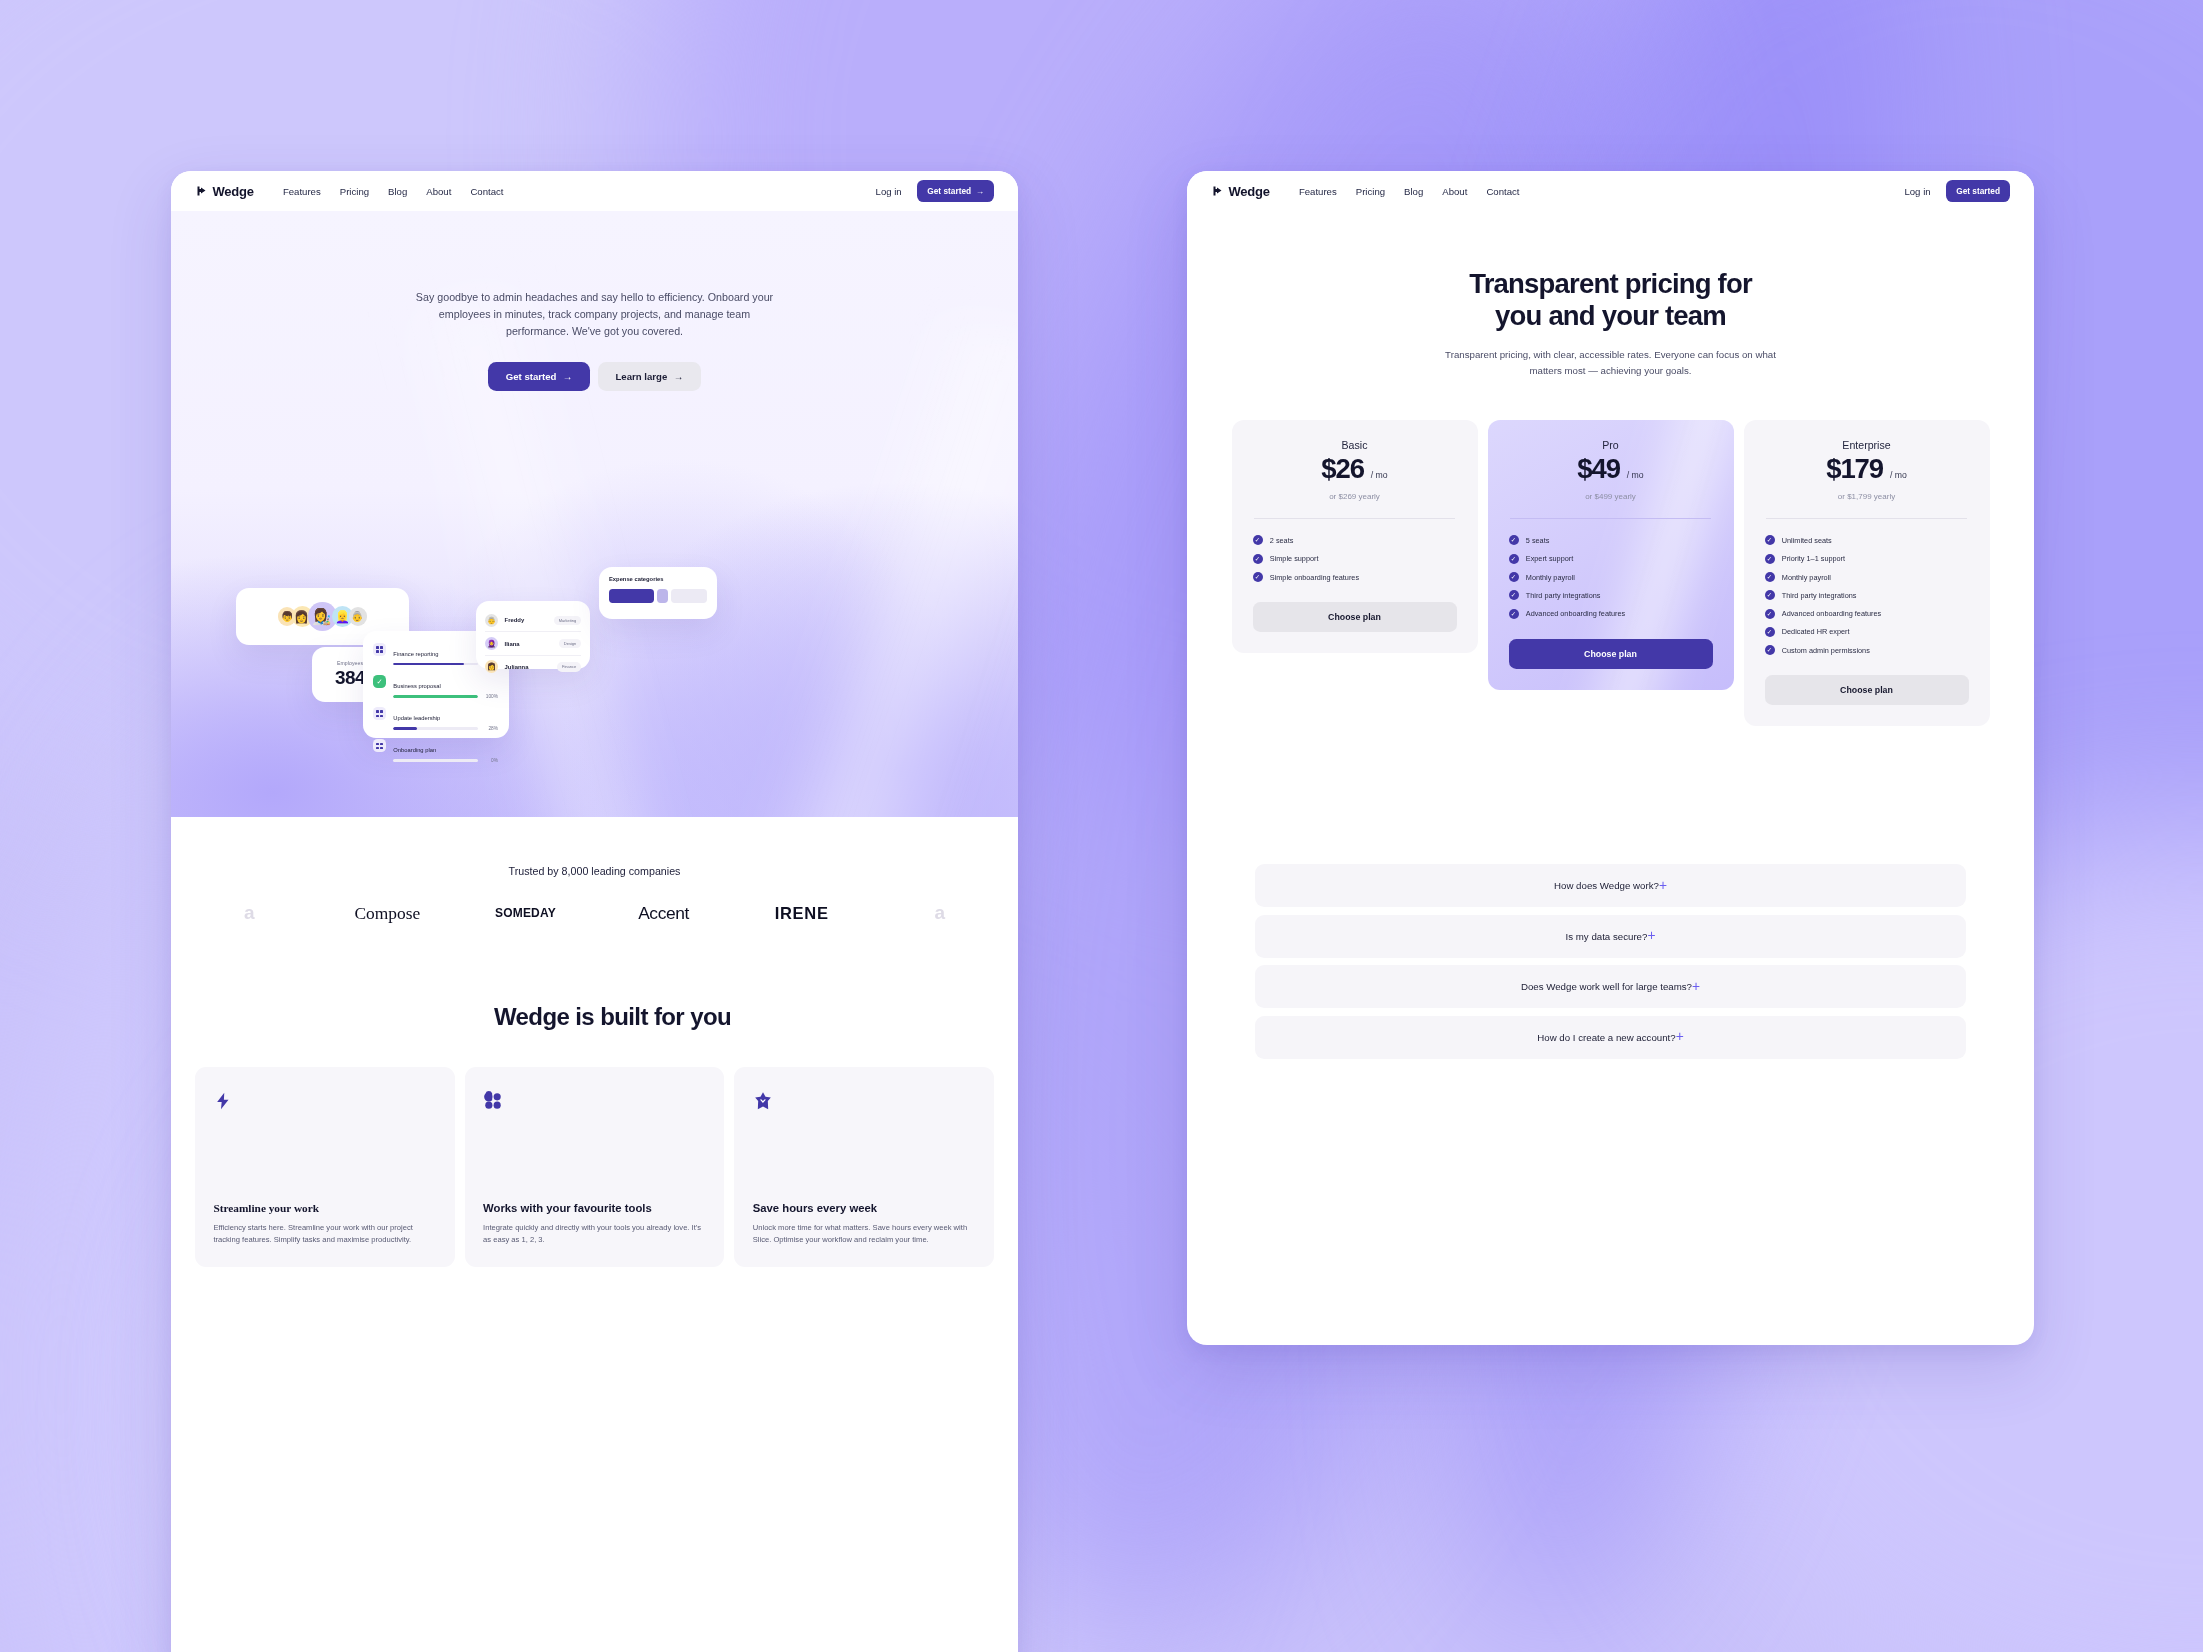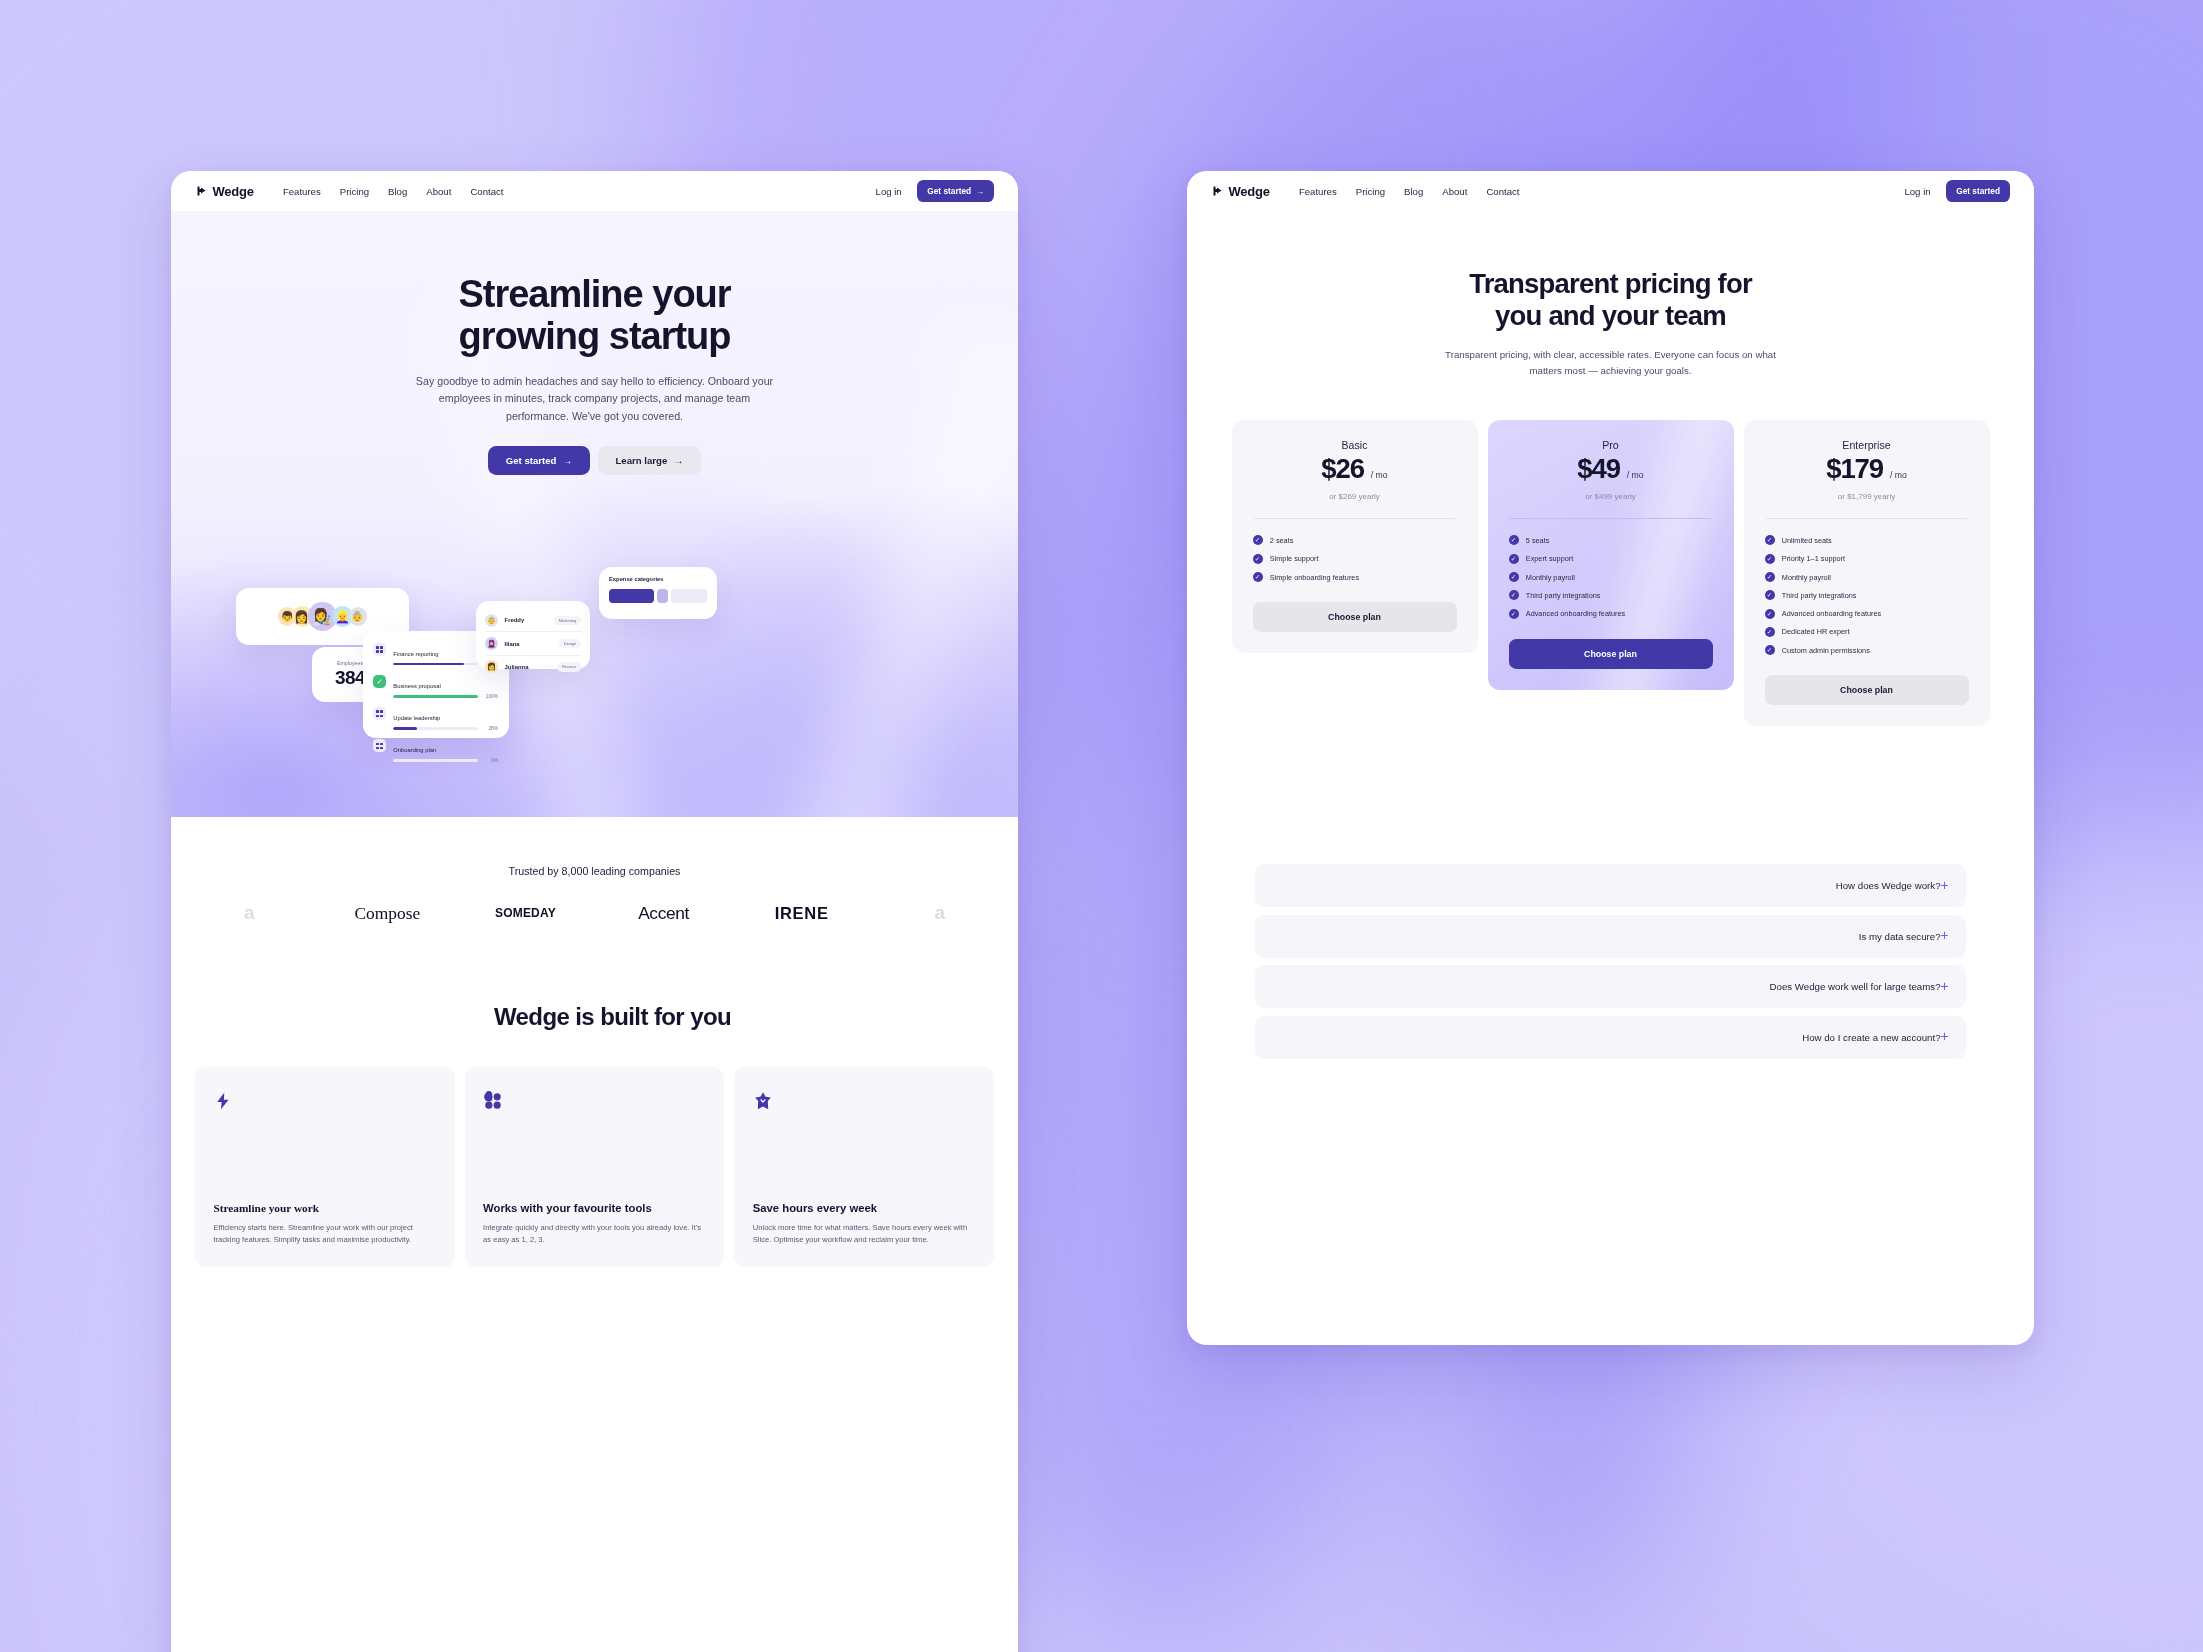--- a/index.html
+++ b/index.html
@@ -220,21 +220,21 @@
 
   
   .faq { display:flex; gap:37px; padding:0 68px; margin-top:138px; }
   .faq-left { width:266px; }
   .faq-left h2 { font-size:23px; line-height:1.15; font-weight:700; color:#14152d; letter-spacing:-0.6px; }
   .faq-left p { margin-top:17.4px; font-size:8.5px; line-height:1.7; color:#4c4e67; }
   .faq-left a { color:#26283f; text-decoration:underline; }
   .faq-right { flex:1; display:flex; flex-direction:column; gap:7.3px; }
   .faq-item {
     background:#f6f5f9; border-radius:9.2px; padding:14.7px 17.4px;
-    display:flex; align-items:center; justify-content:flex-end; cursor:pointer;
+    display:flex; align-items:center; justify-content:center; cursor:pointer;
   }
   .faq-q { font-size:9.7px; color:#1b1c33; }
   .faq-plus { font-size:13.8px; color:#6a5ef0; line-height:1; }
 </style>
 </head>
 <body>
 
 <div id="backdrop">
   <div class="blob b1"></div>
     <div class="blob b2"></div>
@@ -271,24 +271,20 @@
         <span class="arr">→</span>
       </button>
     </div>
   </div>
 
   <section class="hero">
     <div class="hero-streak"></div>
     <div class="hero-streak2"></div>
 
     <div class="hero-inner">
-      <h1>
-        <span>Streamline your</span><br>
-        <span>growing startup</span>
-      </h1>
       <p>Say goodbye to admin headaches and say hello to efficiency. Onboard your employees in minutes, track company projects, and manage team performance. We've got you covered.</p>
       <div class="hero-cta">
         <button class="cta-a">
           <span>Get started</span>
           <span>→</span>
         </button>
         <button class="cta-b">
           <span>Learn large</span>
           <span>→</span>
         </button>

